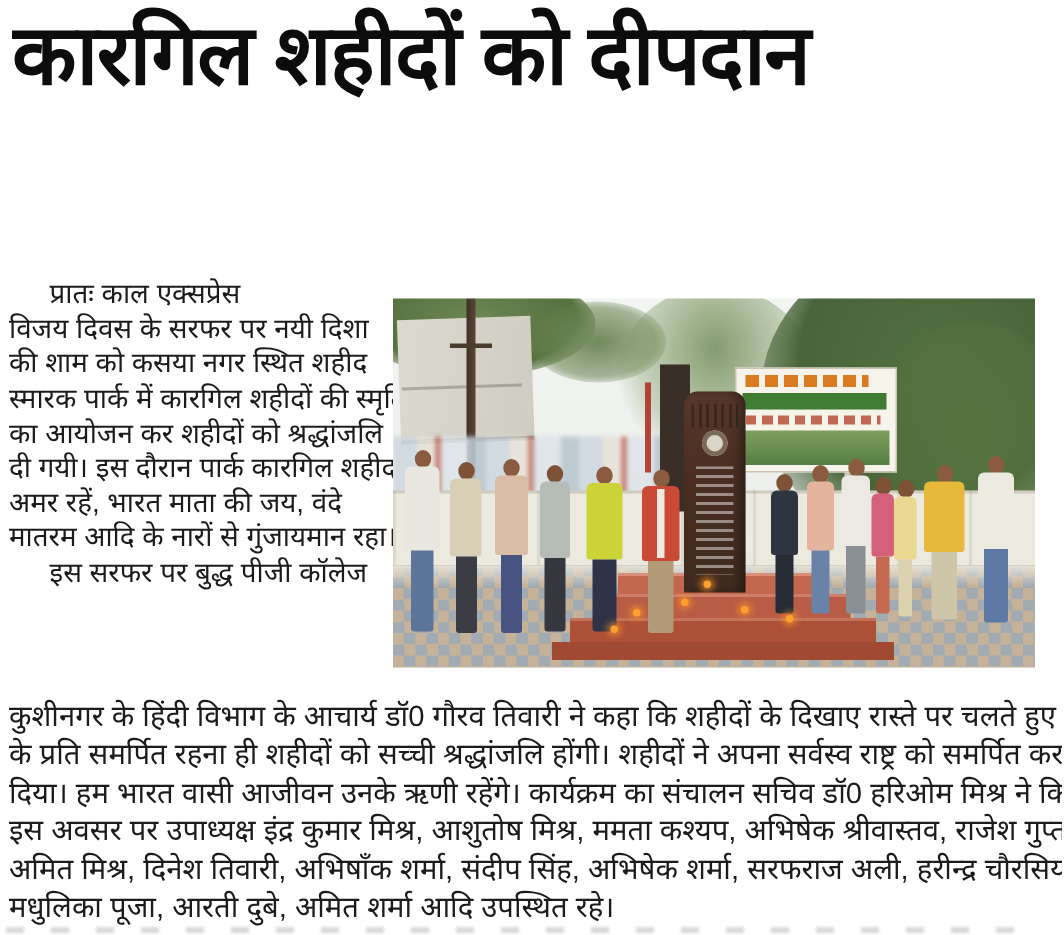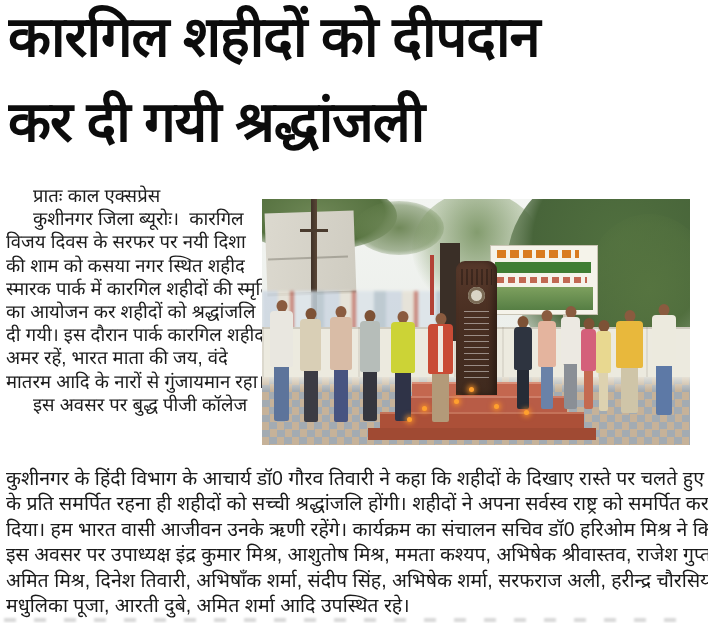--- a/index.html
+++ b/index.html
@@ -86,34 +86,32 @@
   .person .head{left:50%;transform:translateX(-50%);top:0;width:11px;height:12px;border-radius:50%;}
   .person .torso{left:8%;top:11px;width:84%;height:46%;border-radius:4px 4px 2px 2px;}
   .person .legs{left:22%;top:calc(11px + 46%);width:56%;bottom:0;border-radius:0 0 2px 2px;}
   .person .scarf{left:40%;top:13px;width:20%;height:42%;}
 </style>
 </head>
 <body>
 
 <div class="headline">
   <div class="hl">कारगिल शहीदों को दीपदान</div>
-  <div class="hl">कर दी गयी श्रद्धांजली</div>
 </div>
 
 <div class="leftcol">
   <div class="ln indent">प्रातः काल एक्सप्रेस</div>
-  <div class="ln indent">कुशीनगर जिला ब्यूरोः।  कारगिल</div>
   <div class="ln">विजय दिवस के सरफर पर नयी दिशा</div>
   <div class="ln">की शाम को कसया नगर स्थित शहीद</div>
   <div class="ln">स्मारक पार्क में कारगिल शहीदों की स्मृति</div>
   <div class="ln">का आयोजन कर शहीदों को श्रद्धांजलि</div>
   <div class="ln">दी गयी। इस दौरान पार्क कारगिल शहीद</div>
   <div class="ln">अमर रहें, भारत माता की जय, वंदे</div>
   <div class="ln">मातरम आदि के नारों से गुंजायमान रहा।</div>
-  <div class="ln indent">इस अवसर पर बुद्ध पीजी कॉलेज</div>
+  <div class="ln indent">इस सरफर पर बुद्ध पीजी कॉलेज</div>
 </div>
 
 <div class="photo">
   <div class="blob tree1"></div>
   <div class="blob tree2"></div>
   <div class="blob tree3"></div>
   <div class="blob tree4"></div>
   <div class="blob tree5"></div>
   <div class="billboard"></div>
   <div class="billboard-line"></div>

